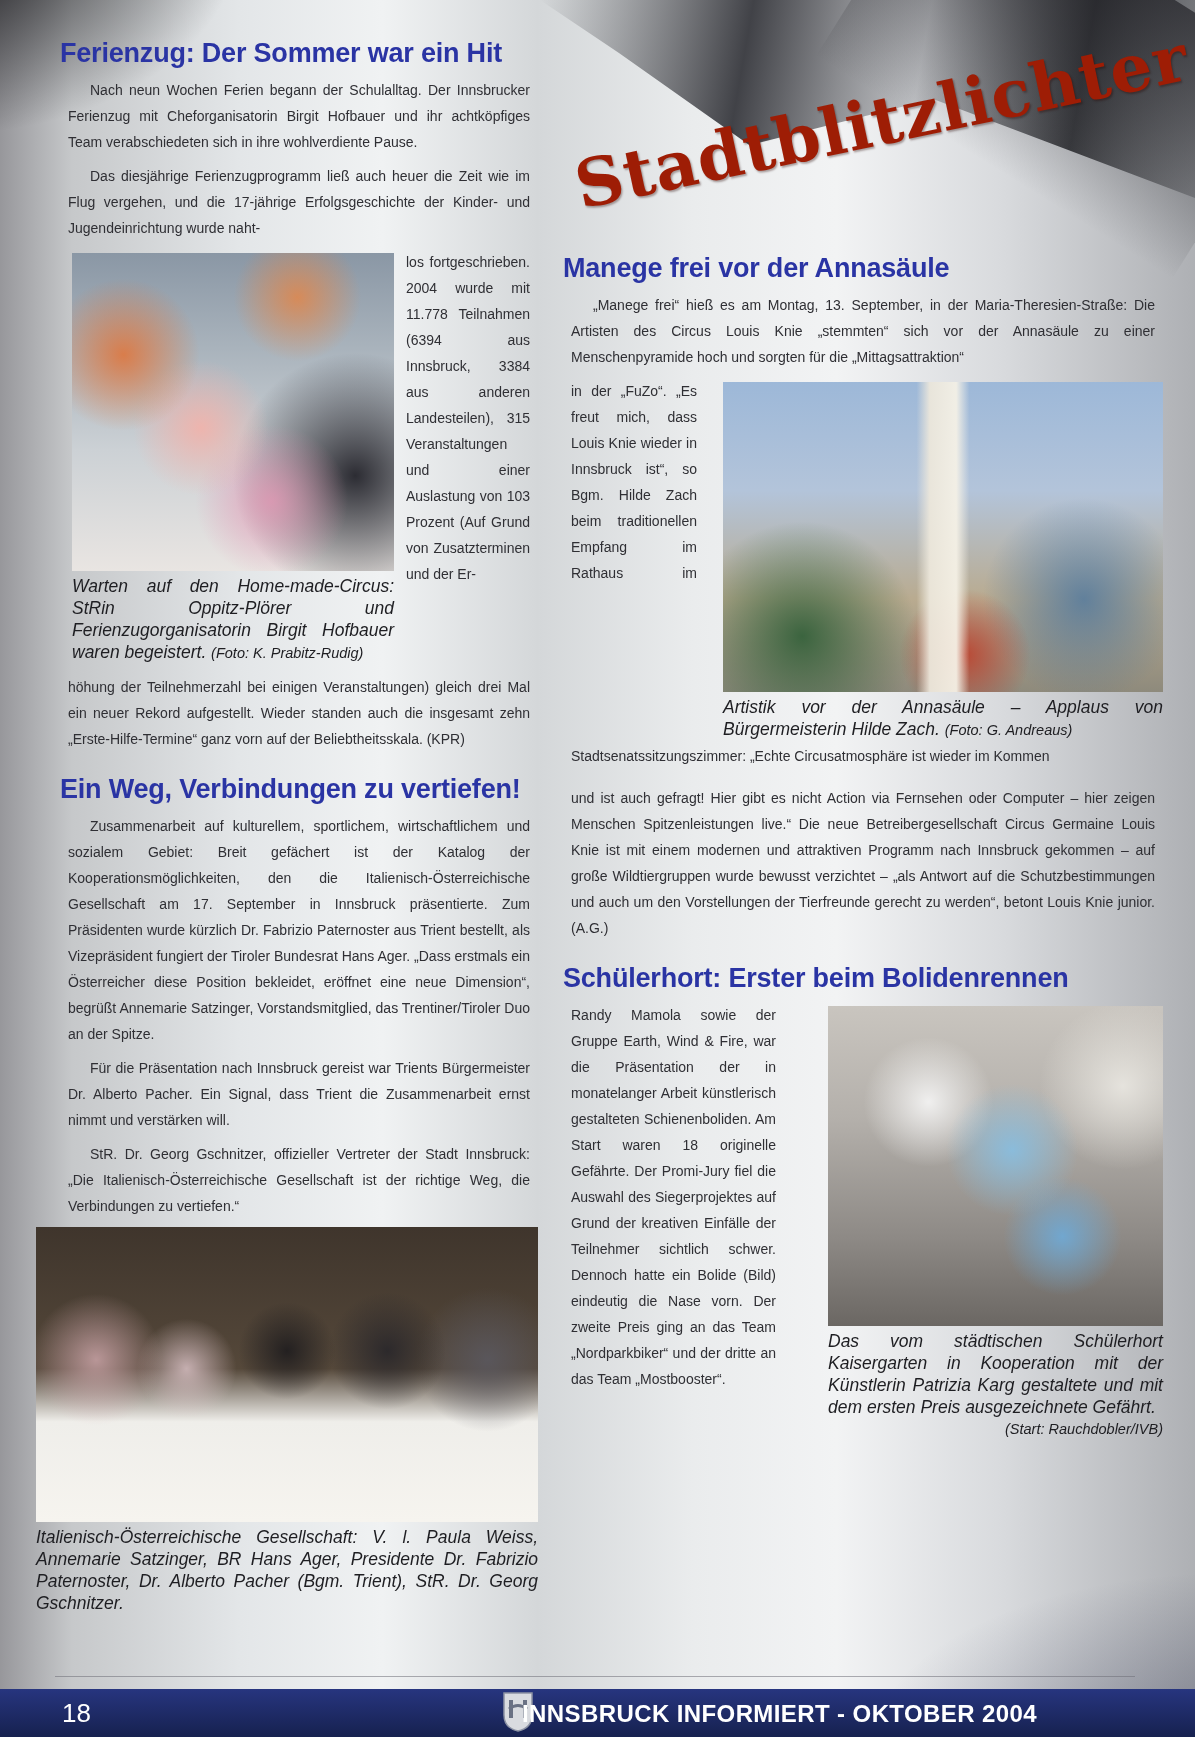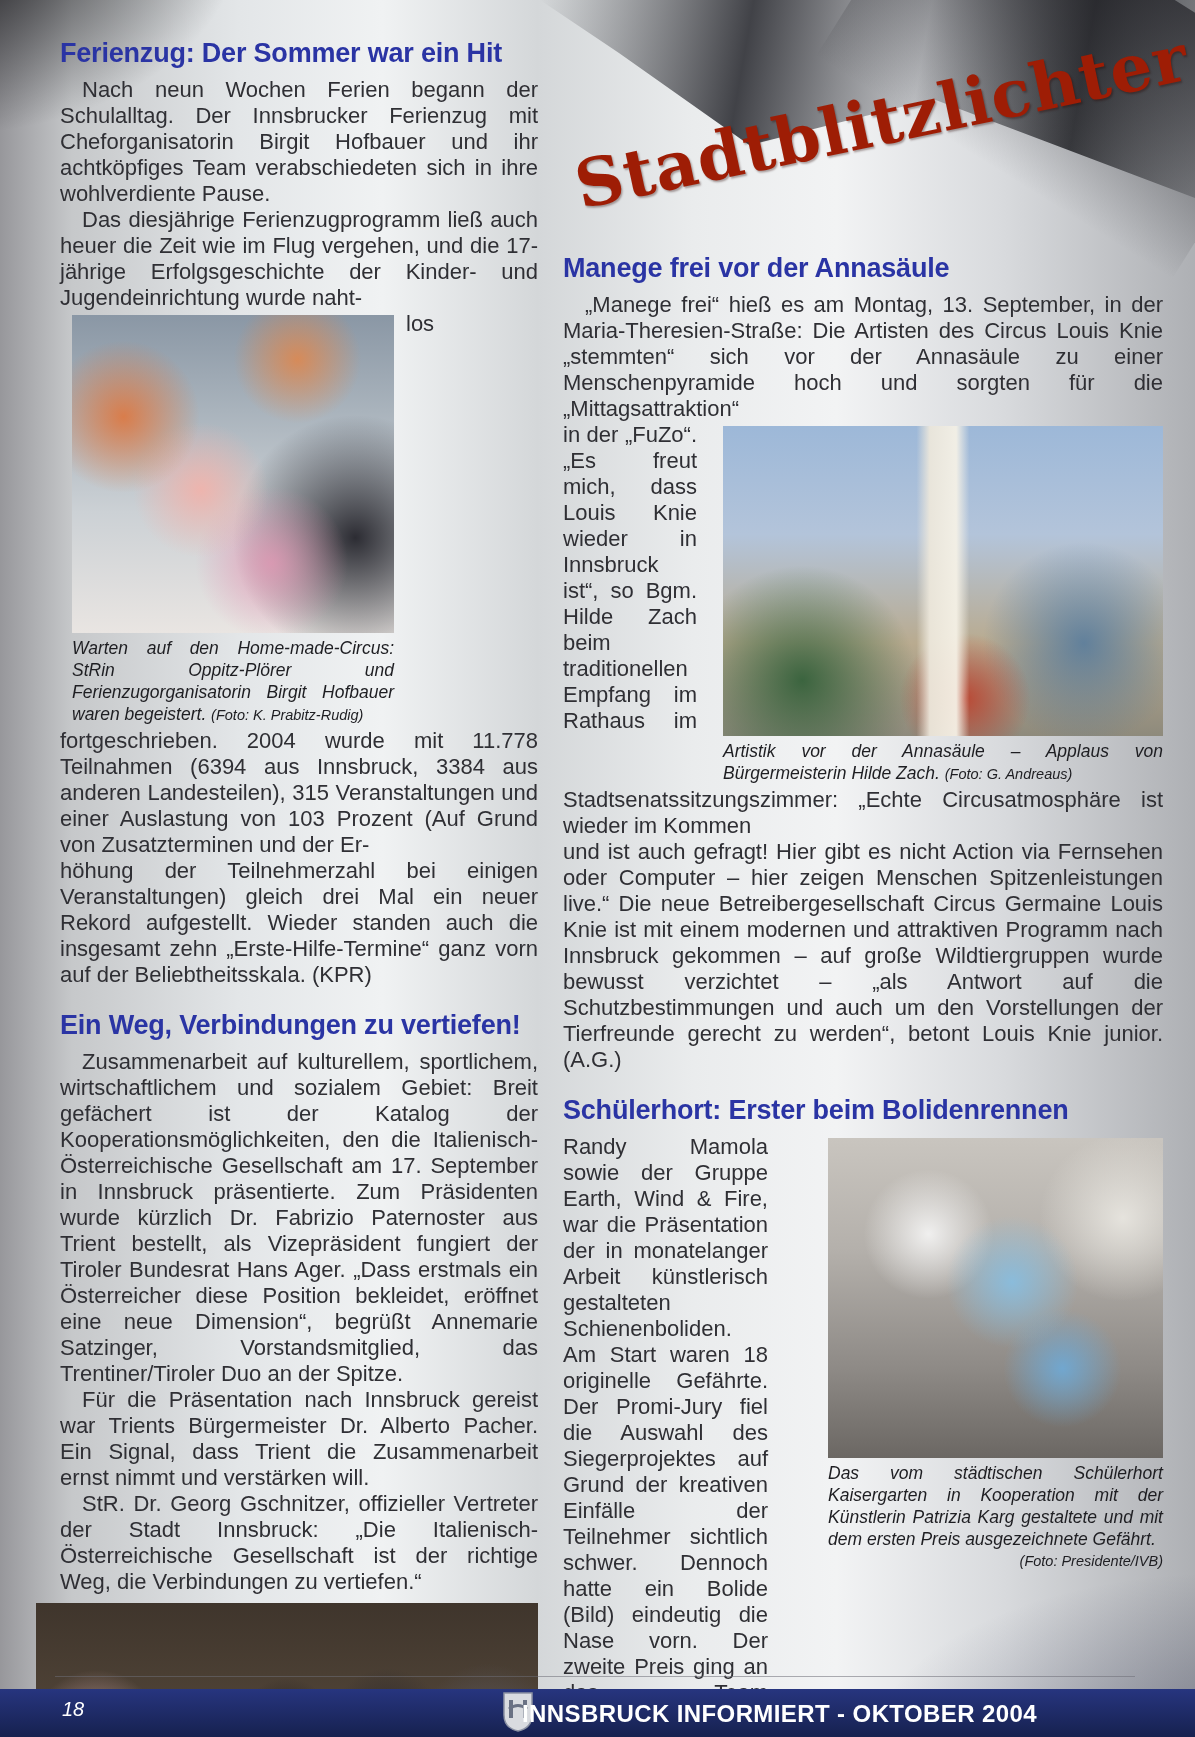--- a/index.html
+++ b/index.html
@@ -29,21 +29,21 @@
     white-space:nowrap;
   }
   .col { position:absolute; top:38px; }
   .col-left  { left:60px;  width:478px; }
   .col-right { left:563px; width:600px; }
   h2.headline {
     margin:0 0 8px 0; text-align:left;
     color:#2a34a4; font-size:27px; font-weight:bold; letter-spacing:-0.2px;
   }
   p.body {
-    margin:0; font-size:22px; line-height:26px; color:#2f2f34; text-align:justify;
+    margin:8px; font-size:14px; line-height:26px; color:#2f2f34; text-align:justify;
   }
   p.indent { text-indent:22px; }
   .wraps { overflow:visible; }
   .wraps::after { content:""; display:block; clear:both; }
   figure { margin:0; }
   .fig-left  { float:left;  width:322px; margin:4px 12px 2px 12px; }
   .fig-right { float:right; margin:4px 0 2px 14px; }
   .fig-manege { width:440px;padding-left:12px; }
   .fig-bolide { width:335px; }
   .fig-wide  { width:502px; margin:8px 0 0 -24px; }
@@ -95,21 +95,21 @@
   }
   .footer-divider {
     position:absolute; left:55px; right:60px; bottom:60px; height:1px;
     background:rgba(110,110,118,0.55);
   }
   .footer {
     position:absolute; left:0; right:0; bottom:0; height:48px;
     background:linear-gradient(180deg,#27357f,#16214f);
   }
   .page-num {
-    position:absolute; left:62px; top:9px; color:#ffffff; font-size:20px;font-style:italic;
+    position:absolute; left:62px; top:9px; color:#ffffff; font-size:26px;
   }
   .crest { position:absolute; left:502px; top:3px; }
   .footer-title {
     position:absolute; right:158px; top:11px; color:#ffffff;
     font-size:24px; font-weight:bold; letter-spacing:0.4px;text-align:center;
   }
 </style>
 </head>
 <body>
 
@@ -162,21 +162,21 @@
         <p class="body">in der „FuZo“. „Es freut mich, dass Louis Knie wieder in Innsbruck ist“, so Bgm. Hilde Zach beim traditionellen Empfang im Rathaus im Stadtsenatssitzungszimmer: „Echte Circusatmosphäre ist wieder im Kommen</p>
       </div>
       <p class="body clear mt">und ist auch gefragt! Hier gibt es nicht Action via Fernsehen oder Computer – hier zeigen Menschen Spitzenleistungen live.“  Die neue Betreibergesellschaft Circus Germaine Louis Knie ist mit einem modernen und attraktiven Programm nach Innsbruck gekommen – auf große Wildtiergruppen wurde bewusst verzichtet – „als Antwort auf die Schutzbestimmungen und auch um den Vorstellungen der Tierfreunde gerecht zu werden“, betont Louis Knie junior. (A.G.)</p>
     </article>
 
     <article class="sec-gap">
       <h2 class="headline">Schülerhort: Erster beim Bolidenrennen</h2>
       <div class="wraps">
         <figure class="fig-right fig-bolide">
           <div class="photo ph4"></div>
-          <figcaption><span>Das vom städtischen Schülerhort Kaisergarten in Kooperation mit der Künstlerin Patrizia Karg gestaltete und mit dem ersten Preis ausgezeichnete Gefährt.</span><span class="credit credit-block">(Foto: Presidente/IVB)</span></figcaption>
+          <figcaption><span>Das vom städtischen Schülerhort Kaisergarten in Kooperation mit der Künstlerin Patrizia Karg gestaltete und mit dem ersten Preis ausgezeichnete Gefährt.</span><span class="credit credit-block">(Start: Rauchdobler/IVB)</span></figcaption>
         </figure>
         <p class="body wrap-narrow">Randy Mamola sowie der Gruppe Earth, Wind &amp; Fire, war die Präsentation der in monatelanger Arbeit künstlerisch gestalteten Schienenboliden. Am Start waren 18 originelle Gefährte. Der Promi-Jury fiel die Auswahl des Siegerprojektes auf Grund der kreativen Einfälle der Teilnehmer sichtlich schwer. Dennoch hatte ein Bolide (Bild) eindeutig die Nase vorn. Der zweite Preis ging an das Team „Nordparkbiker“ und der dritte an das Team „Mostbooster“.</p>
       </div>
     </article>
 
   </div>
 
   <div class="footer-divider"></div>
 
   <footer class="footer">

